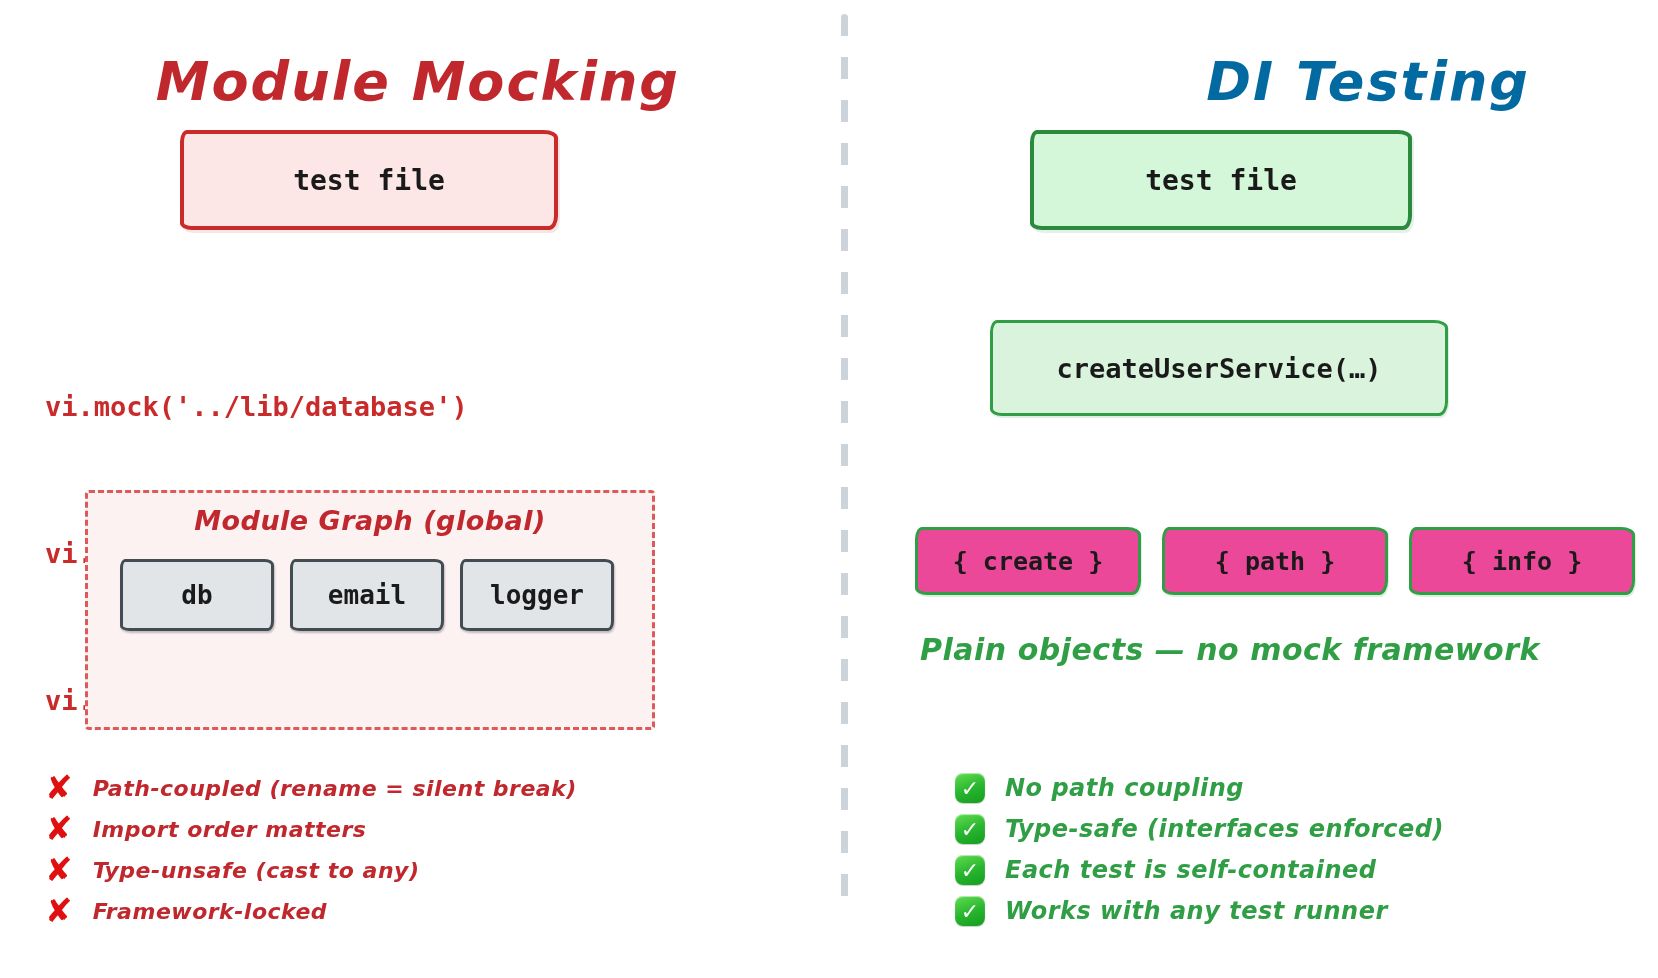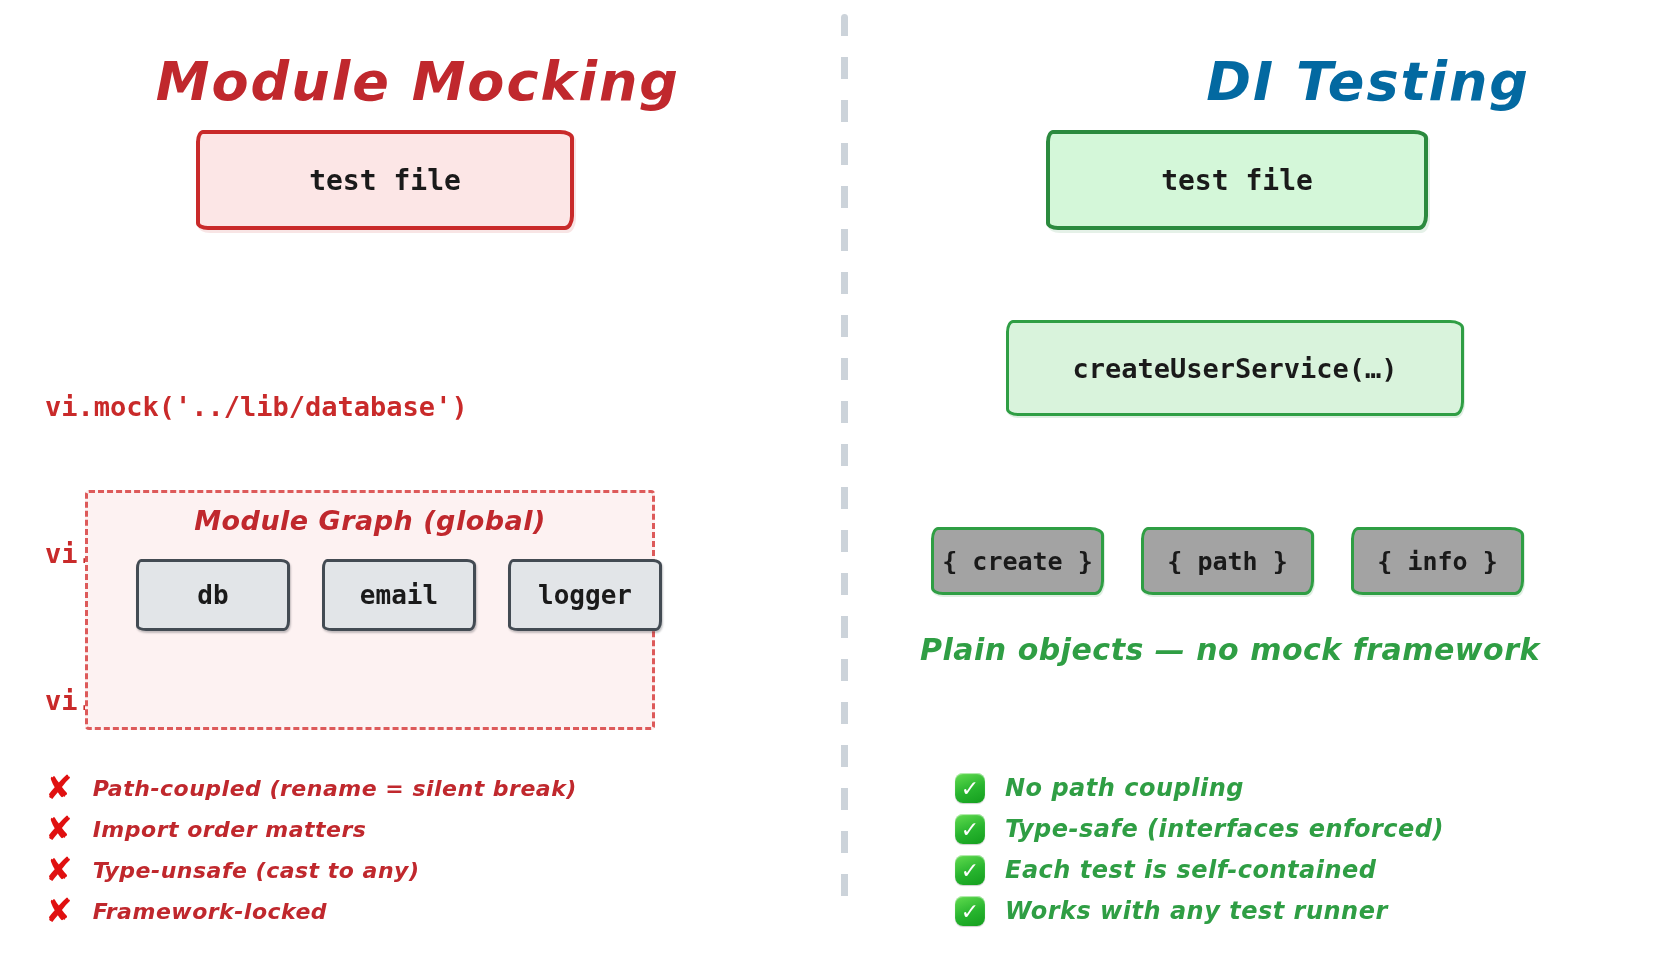--- a/index.html
+++ b/index.html
@@ -29,40 +29,39 @@
   .title.red{left:80px;width:600px;color:#c0282d;}
   .title.green{left:85px;width:600px;color:#0369a1;}
 
   .mono{font-family:"DejaVu Sans Mono",monospace;font-weight:bold;color:#1a1a1a;}
 
   
   .sketch{
     border-radius:7px 14px 9px 12px / 12px 8px 14px 7px;
     display:flex;align-items:center;justify-content:center;
     box-sizing:border-box;
-    margin-left:16px;
   }
   .box-red-test{
     position:absolute;left:180px;top:130px;width:378px;height:100px;
     background:#fce6e6;border:4px solid #c92a2a;font-size:28px;
     box-shadow:2px 3px 0 rgba(201,42,42,.12);
   }
   .box-green-test{
     position:absolute;left:185px;top:130px;width:382px;height:100px;
     background:#d4f7d9;border:4px solid #2b8a3e;font-size:28px;
     box-shadow:2px 3px 0 rgba(43,138,62,.12);
   }
   .box-factory{
     position:absolute;left:145px;top:320px;width:458px;height:96px;
     background:#d9f3dc;border:3px solid #2f9e44;font-size:27px;
     box-shadow:1px 2px 0 rgba(43,138,62,.15);
   }
   .deps-row{position:absolute;left:70px;top:527px;display:flex;gap:21px;}
   .dep-box{
-    width:173px;height:68px;background:#a3a3a3;border:3px solid #2f9e44;
+    width:226px;height:68px;background:#ec4899;border:3px solid #2f9e44;
     font-size:25px;box-shadow:1px 2px 0 rgba(43,138,62,.15);
   }
 
   
   .code{
     position:absolute;left:45px;top:284px;font-size:27px;line-height:49px;
     color:#c92a2a;white-space:pre;font-family:"DejaVu Sans Mono",monospace;font-weight:bold;
   }
 
   

